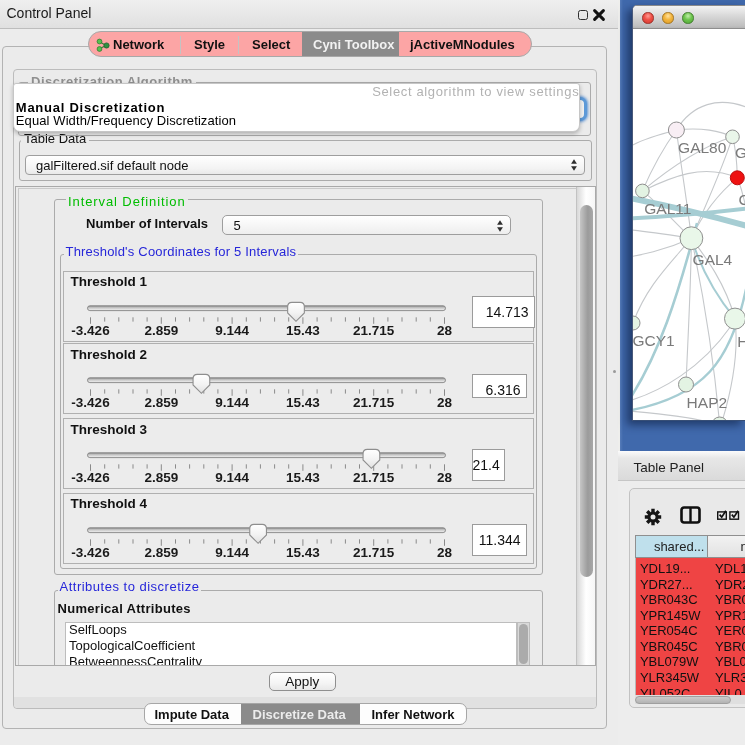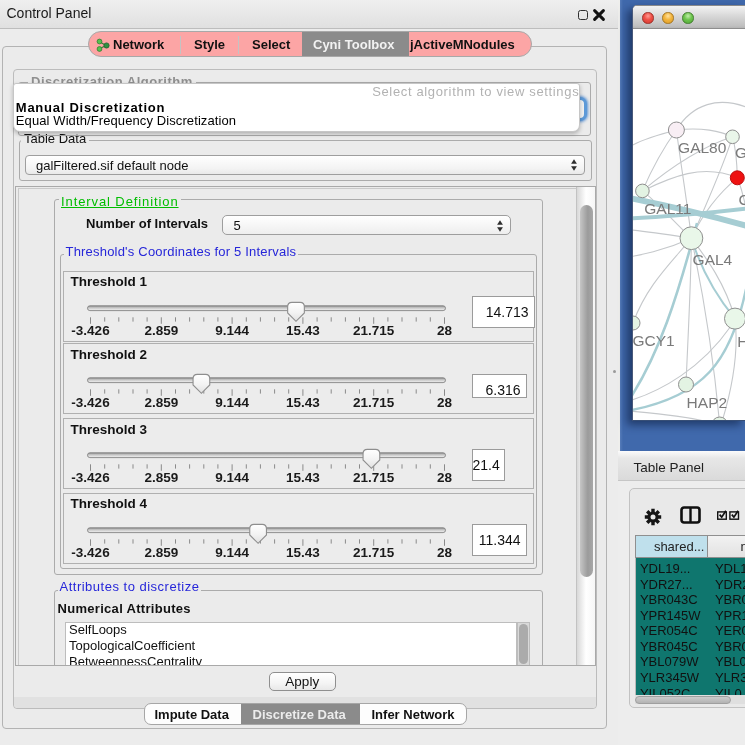--- a/index.html
+++ b/index.html
@@ -28,42 +28,42 @@
     <path d="M4 4 L10 7.5 M4 10.5 L10 7.5" stroke="#3a7a3a" stroke-width="1.2" fill="none"></path>
     <circle cx="3.5" cy="3.5" r="2.4" fill="#57c14f" stroke="#2e7d32" stroke-width="0.8"></circle>
     <circle cx="3.5" cy="11" r="2.4" fill="#57c14f" stroke="#2e7d32" stroke-width="0.8"></circle>
     <circle cx="10.5" cy="7.5" r="2.6" fill="#2f9140" stroke="#1f6330" stroke-width="0.8"></circle>
   </svg>
   <div class="abs" style="left:24px;top:5px;">Network</div>
   <div class="abs" style="left:90.6px;top:4px;height:18px;width:1px;background:#c3c3c3;"></div>
   <div class="abs" style="left:105px;top:5px;">Style</div>
   <div class="abs" style="left:149.2px;top:4px;height:18px;width:1px;background:#c3c3c3;"></div>
   <div class="abs" style="left:163px;top:5px;">Select</div>
-  <div class="abs" style="left:213px;top:0;width:107px;height:26px;background:#8b8b8b;color:#f2f2f2;">
+  <div class="abs" style="left:213px;top:0;width:97px;height:26px;background:#8b8b8b;color:#f2f2f2;">
     <div class="abs" style="left:11px;top:5px;">Cyni Toolbox</div>
   </div>
   <div class="abs" style="left:321px;top:5px;">jActiveMNodules</div>
 </div>
 
 <div class="abs" style="left:18.5px;top:139.5px;width:573.5px;height:41.2px;border:1px solid #ababab;border-radius:3px;"></div>
 <div class="abs" style="left:21px;top:130.5px;font-size:13px;color:#111;background:#ebebeb;padding:0 3px;">Table Data</div>
 <div class="abs" style="left:25px;top:154.5px;width:559.7px;height:20.5px;background:linear-gradient(#ffffff,#f3f3f3 70%,#e9e9e9);border:1px solid #9e9e9e;border-radius:4px;">
   <div class="abs" style="left:10px;top:2px;font-size:13px;color:#111;">galFiltered.sif default node</div>
   <svg class="abs" style="right:6.5px;top:3.6px;" width="6" height="12" viewBox="0 0 6 12">
     <path d="M3 0.3 L5.9 4.7 L0.1 4.7 Z" fill="#2e2e2e"></path>
     <path d="M3 11.7 L5.9 7.3 L0.1 7.3 Z" fill="#2e2e2e"></path>
   </svg>
 </div>
 
 <div class="abs" style="left:15px;top:186px;width:581px;height:480px;border:1px solid #a9a9a9;background:#ebebeb;overflow:hidden;">
 
   <div class="abs" style="left:2px;top:1px;width:559px;height:520px;border:1px solid #c9c9c9;"></div>
 
   <div class="abs" style="left:37.5px;top:11.5px;width:489px;height:376px;border:1px solid #ababab;border-radius:3px;"></div>
-  <div class="abs" style="left:43px;top:6.5px;font-size:13px;letter-spacing:0.9px;color:#00bd00;background:#ebebeb;padding:0 2px;text-decoration:underline;">Interval Definition</div>
+  <div class="abs" style="left:50px;top:6.5px;font-size:13px;letter-spacing:0.9px;color:#00bd00;background:#ebebeb;padding:0 2px;">Interval Definition</div>
 
   <div class="abs" style="left:70px;top:29px;font-size:13px;font-weight:bold;color:#111;">Number of Intervals</div>
   <div class="abs" style="left:205.5px;top:28px;width:289px;height:20px;background:linear-gradient(#ffffff,#eeeeee);border:1px solid #9e9e9e;border-radius:5px;">
     <div class="abs" style="left:11px;top:2px;font-size:13px;color:#111;">5</div>
     <svg class="abs" style="right:6.5px;top:3.6px;" width="6" height="12" viewBox="0 0 6 12">
       <path d="M3 0.3 L5.9 4.7 L0.1 4.7 Z" fill="#2e2e2e"></path>
       <path d="M3 11.7 L5.9 7.3 L0.1 7.3 Z" fill="#2e2e2e"></path>
     </svg>
   </div>
 
@@ -426,21 +426,21 @@
     <path d="M14.8 4.6 L16.9 7.1 L21.1 0.7" stroke="#111" stroke-width="1.7" fill="none"></path>
   </svg>
 
   <div class="abs" style="left:5.4px;top:46.2px;width:73.2px;height:23px;background:#bfe0ec;border:1px solid #8f8f8f;font-size:13px;color:#222;line-height:22px;">
       <span style="position:absolute;left:18px;">shared...</span>
     </div>
   <div class="abs" style="left:78.6px;top:46.2px;width:39px;height:23px;background:linear-gradient(#f2f2f2,#e2e2e2);border:1px solid #8f8f8f;border-left:none;font-size:13px;color:#222;line-height:22px;">
       <span style="position:absolute;left:32.5px;">name</span>
     </div>
 
-  <div class="abs" style="left:5.4px;top:69.2px;width:111.6px;height:137.2px;background:#0f766e;border-left:1px solid #b9b9b9;overflow:hidden;font-size:13px;color:#111;">
+  <div class="abs" style="left:5.4px;top:69.2px;width:111.6px;height:137.2px;background:#ef4444;border-left:1px solid #b9b9b9;overflow:hidden;font-size:13px;color:#111;">
     <div class="abs" style="left:0;top:3.0px;width:112px;height:15.5px;">
         <span style="position:absolute;left:4px;">YDL19...</span>
         <span style="position:absolute;left:79px;">YDL1</span>
       </div>
       <div class="abs" style="left:0;top:18.6px;width:112px;height:15.5px;">
         <span style="position:absolute;left:4px;">YDR27...</span>
         <span style="position:absolute;left:79px;">YDR2</span>
       </div>
       <div class="abs" style="left:0;top:34.1px;width:112px;height:15.5px;">
         <span style="position:absolute;left:4px;">YBR043C</span>

